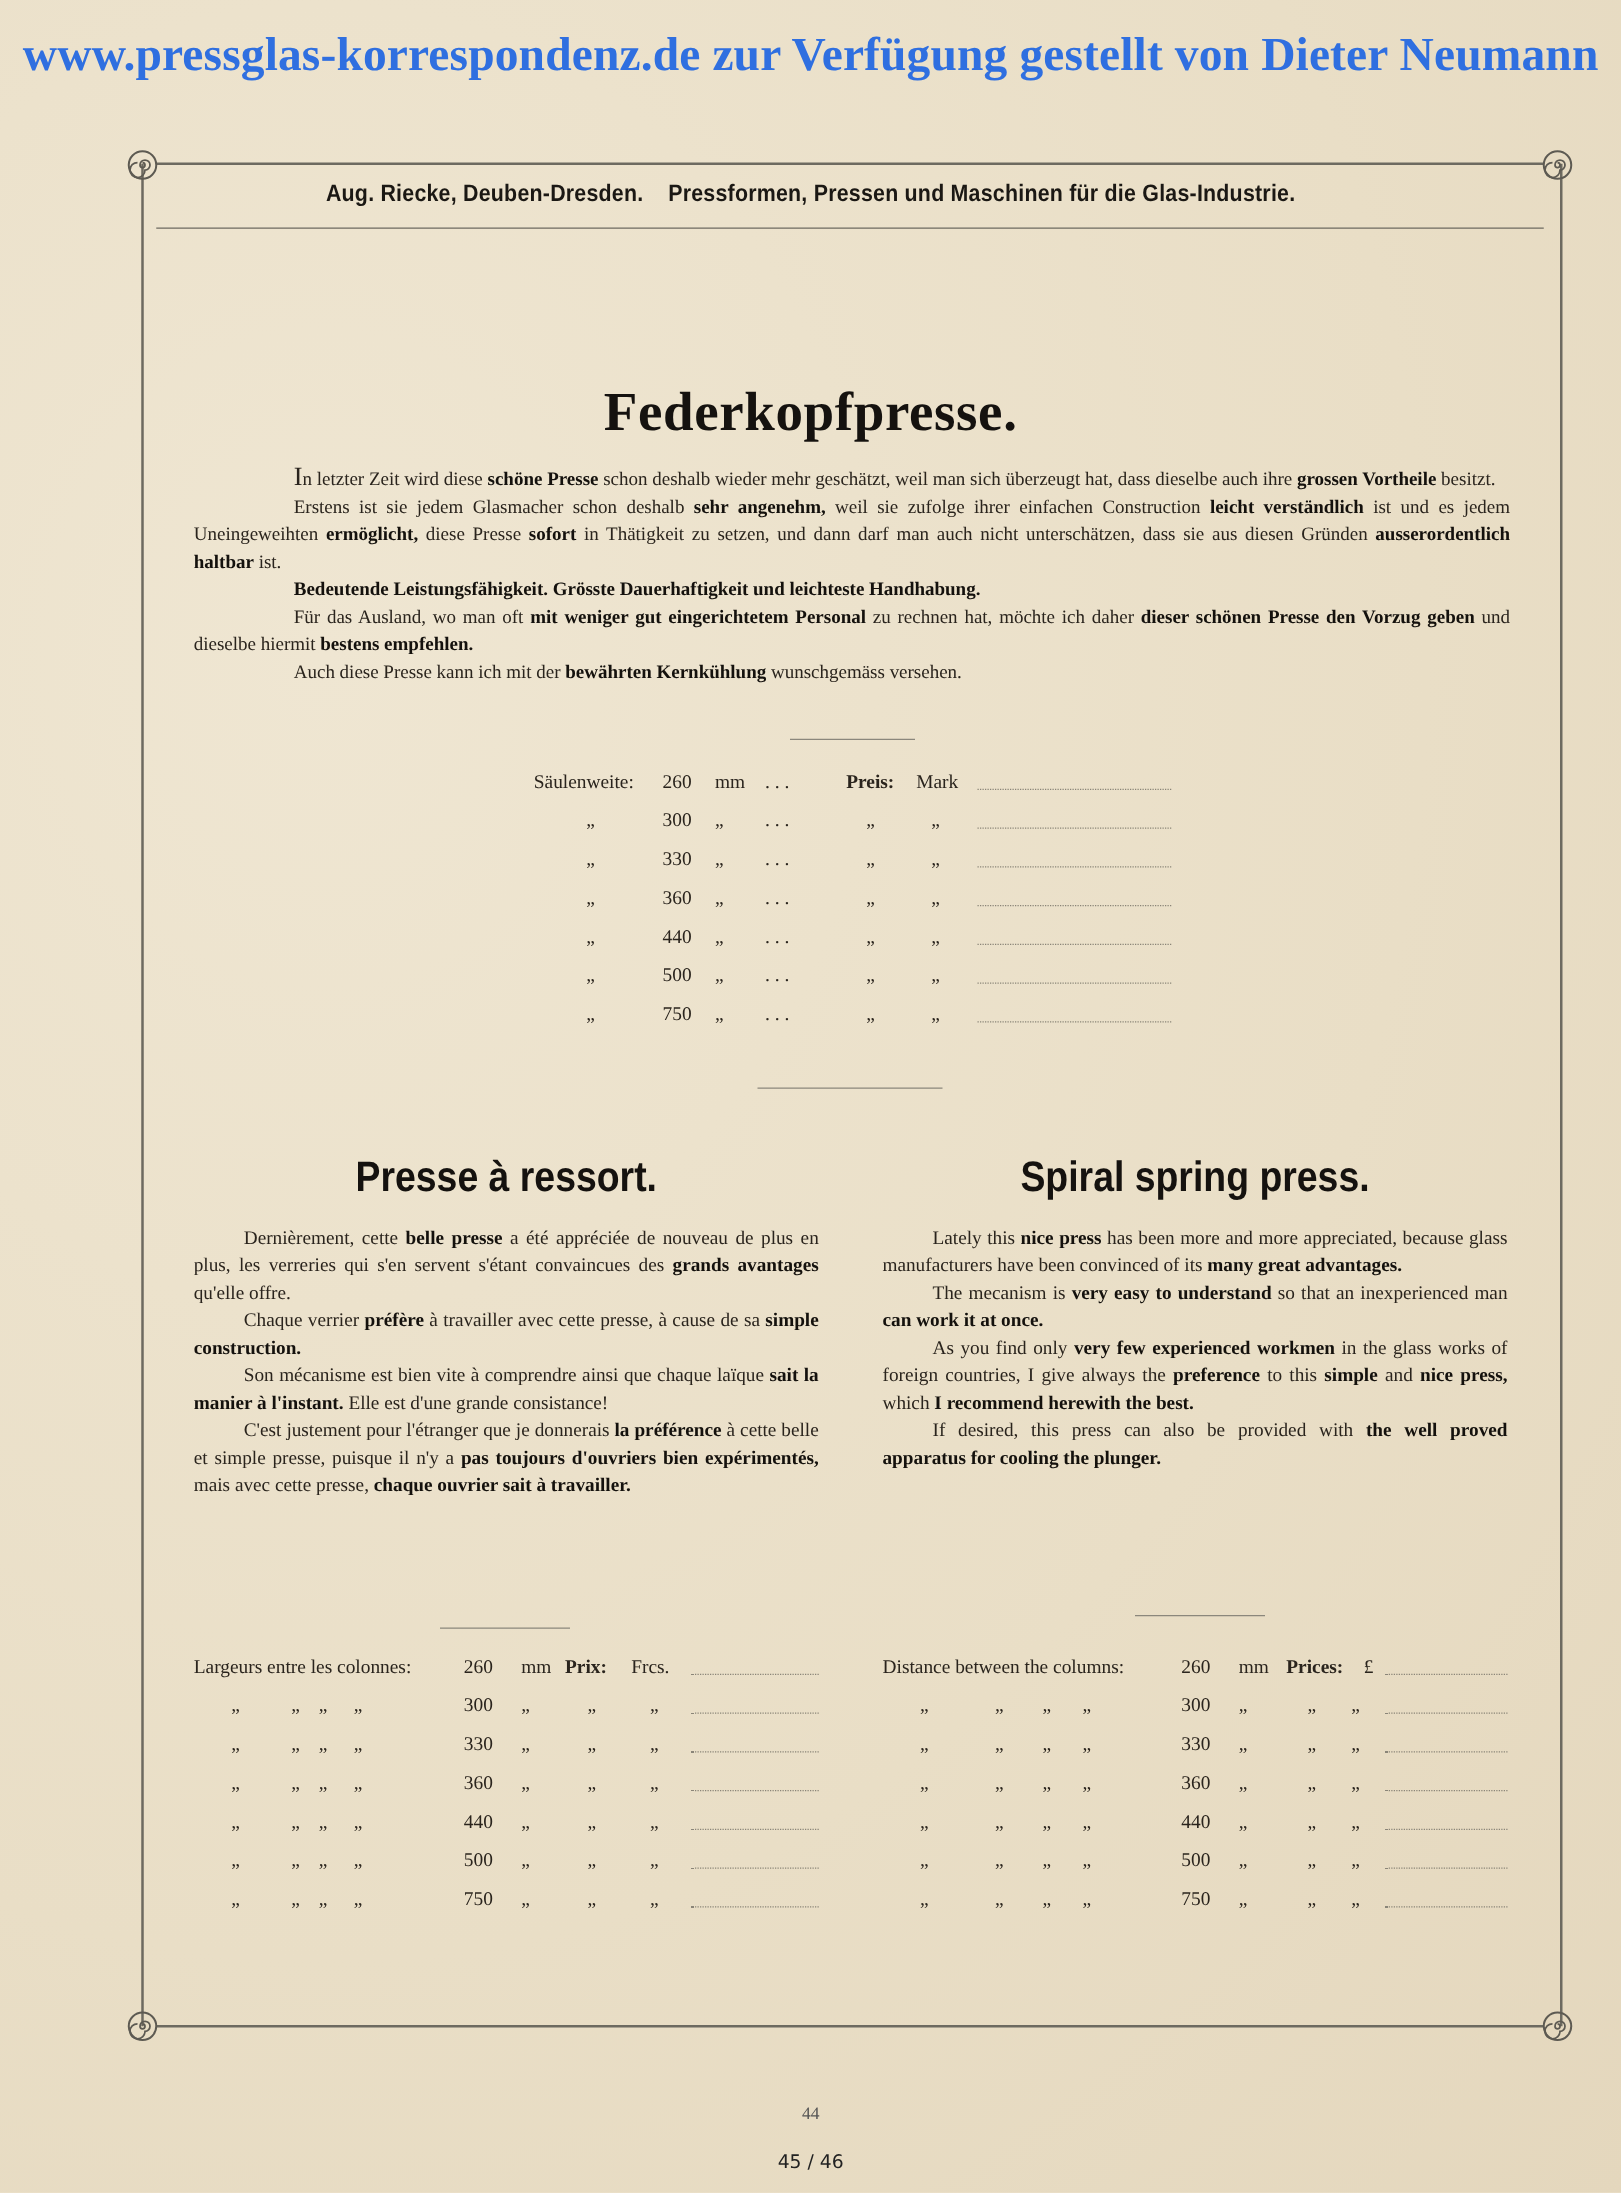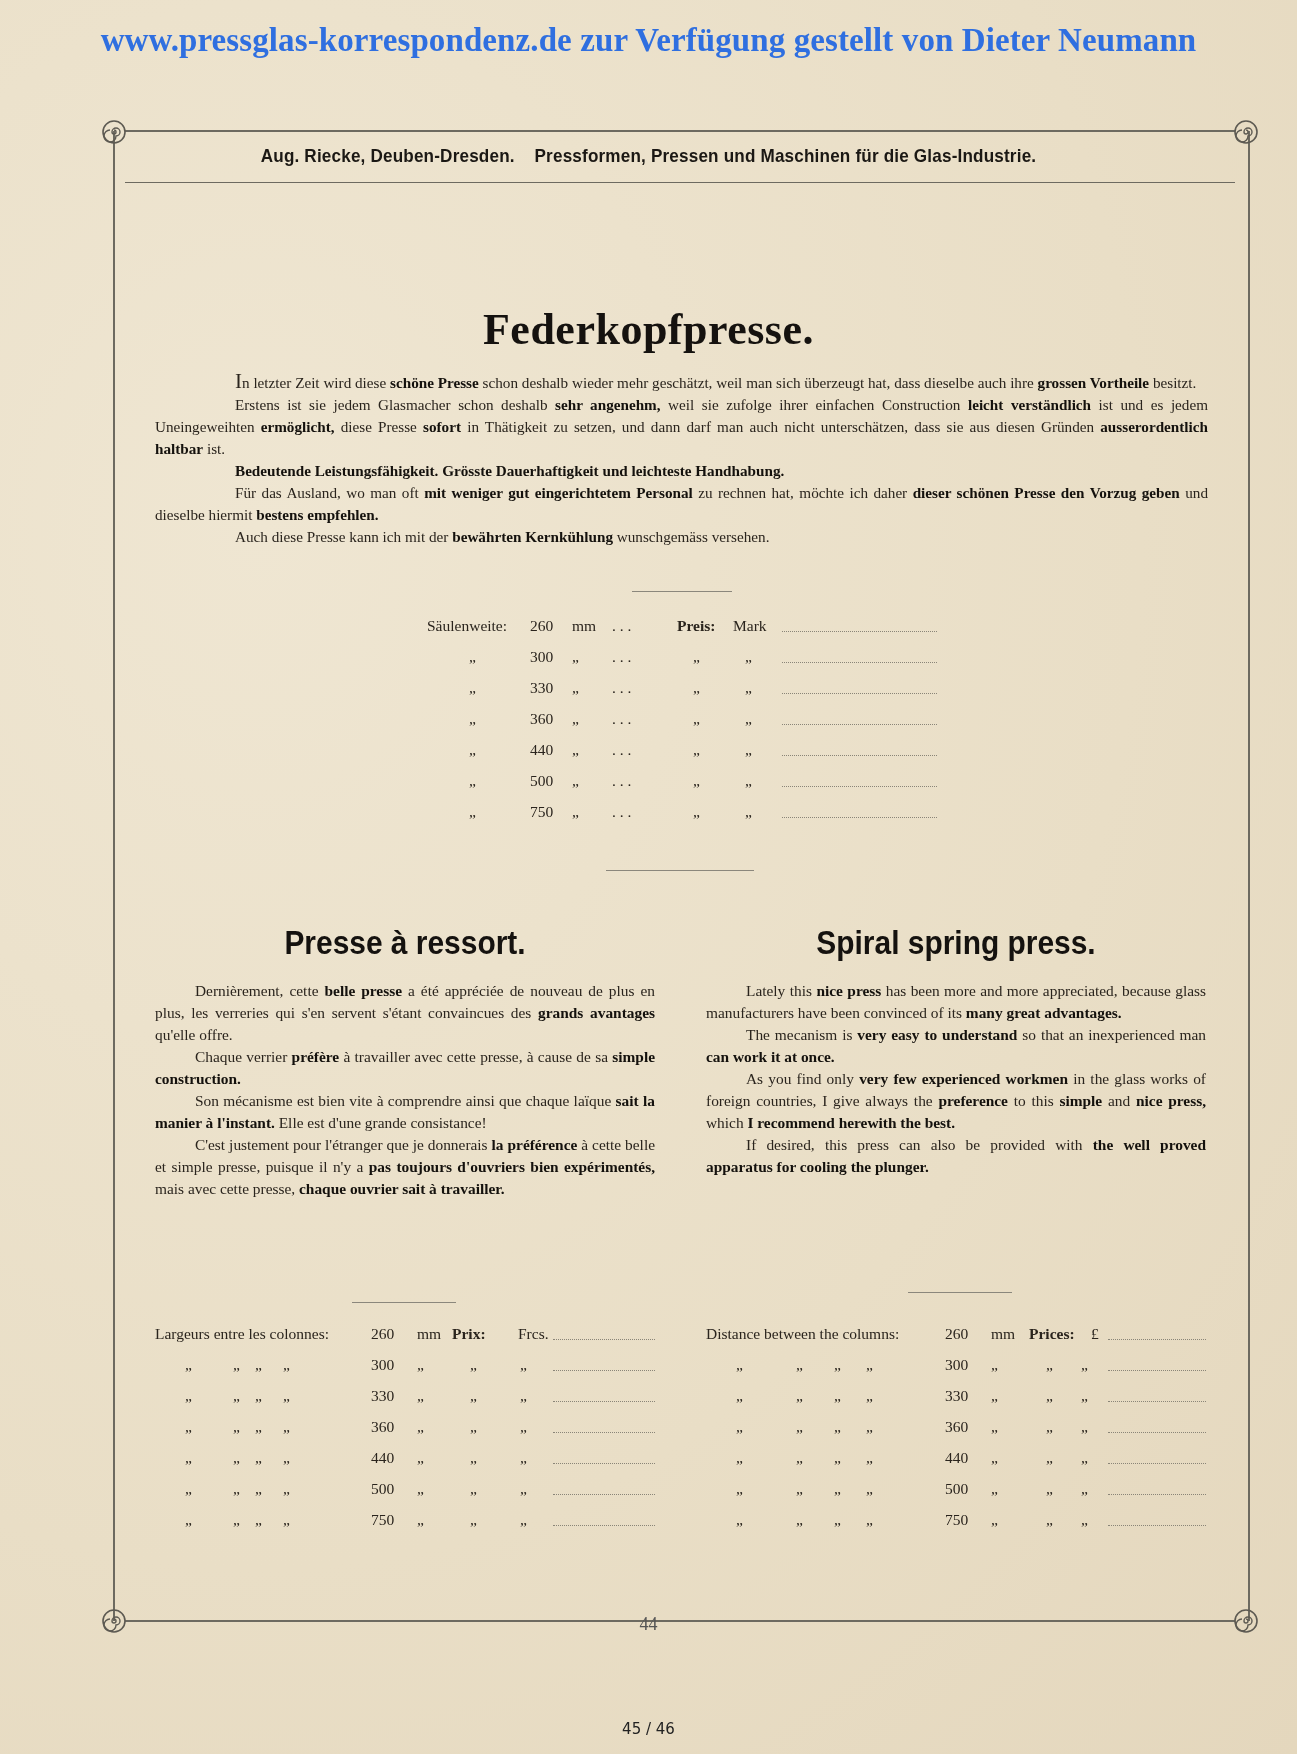--- a/index.html
+++ b/index.html
@@ -6,21 +6,21 @@
   body {
     width: 1297px; height: 1754px; position: relative; overflow: hidden;
     background: #ece2cc;
     background-image: radial-gradient(ellipse at 20% 30%, #efe6d2 0%, #e9dec6 60%, #e4d7bd 100%);
     font-family: "Liberation Serif", "DejaVu Serif", serif;
     color: #2a241d;
   }
   .watermark {
     position: absolute; top: 22px; left: 0; width: 1297px; text-align: center;
     font-family: "Liberation Serif", serif; font-weight: bold;
-    font-size: 33px; color: #2f6fe0; letter-spacing: 0.1px;
+    font-size: 38px; color: #2f6fe0; letter-spacing: 0.1px;
   }
   .frame {
     position: absolute; left: 113px; top: 131px; width: 1133px; height: 1490px;
     border-left: 2px solid #6d6a60; border-right: 2px solid #6d6a60;
   }
   .hline {
     position: absolute; height: 2px; background: #6d6a60;
   }
   .ornament {
     position: absolute; width: 26px; height: 26px;
@@ -49,21 +49,21 @@
   .price-row span { position: absolute; top: 0; }
   .dots { border-bottom: 1px dotted #8a8578; height: 14px; }
   .col-title {
     position: absolute; font-family: "Liberation Sans", sans-serif; font-weight: bold;
     font-size: 34px; text-align: center; color: #15120f; transform: scaleX(0.88);
   }
   .col-text {
     position: absolute; font-size: 15.4px; line-height: 22px; text-align: justify; width: 500px;
   }
   .col-text p { margin: 0; text-indent: 40px; }
-  .folio { position: absolute; top: 1614px; left: 0; width: 1297px; text-align: center; font-size: 18px; color: #555; }
+  .folio { position: absolute; top: 1684px; left: 0; width: 1297px; text-align: center; font-size: 14px; color: #555; }
   .pager { position: absolute; top: 1720px; left: 0; width: 1297px; text-align: center; font-family: "DejaVu Sans", sans-serif; font-size: 15px; color: #222; }
 </style>
 </head>
 <body>
 
 <div class="watermark">www.pressglas-korrespondenz.de zur Verfügung gestellt von Dieter Neumann</div>
 
 <div class="frame"></div>
 <div class="hline" style="left:125px; top:130px; width:1110px;"></div>
 <div class="hline" style="left:125px; top:182px; width:1110px; height:1px;"></div>
@@ -175,21 +175,21 @@
     <p><span>Son mécanisme est bien vite à comprendre ainsi que chaque laïque </span><b>sait la manier à l'instant.</b><span>  Elle est d'une grande consistance!</span></p>
     <p><span>C'est justement pour l'étranger que je donnerais </span><b>la préférence</b><span> à cette belle et simple presse, puisque il n'y a </span><b>pas toujours d'ouvriers bien expérimentés,</b><span> mais avec cette presse, </span><b>chaque ouvrier sait à travailler.</b></p>
   </div>
 <div class="small-rule" style="left:352px; top:1302px; width:104px;"></div>
 <div class="price-table" id="fr-table" style="left:155px; top:1325px; width:500px;">
     <div style="top:0px; left:0; width:500px;" class="price-row">
       <span style="left:0;">Largeurs entre les colonnes:</span>
       <span style="left:216px;">260</span>
       <span style="left:262px;">mm</span>
       <span style="left:297px; font-weight:bold;">Prix:</span>
-      <span style="left:350px;margin-left:13px;">Frcs.</span>
+      <span style="left:350px;">Frcs.</span>
       <span style="left:398px; width:102px;" class="dots"></span>
     </div>
     <div style="top:31px; left:0; width:500px;" class="price-row">
       <span style="left:30px;">„</span>
       <span style="left:78px;">„</span>
       <span style="left:100px;">„</span>
       <span style="left:128px;">„</span>
       <span style="left:216px;">300</span>
       <span style="left:262px;">„</span>
       <span style="left:315px;">„</span>

